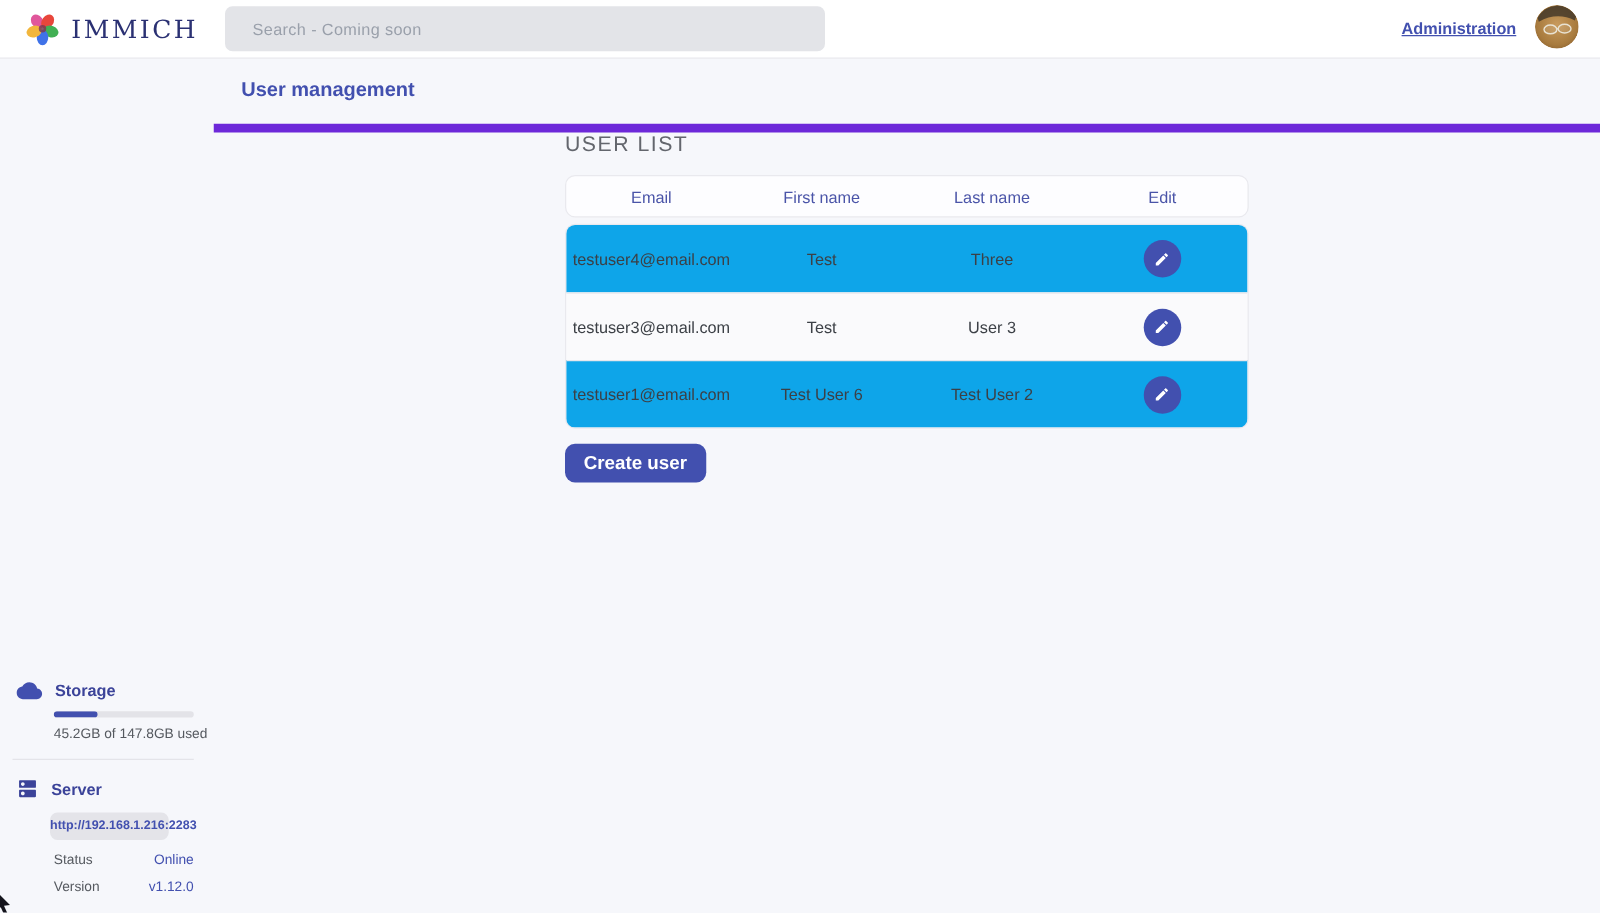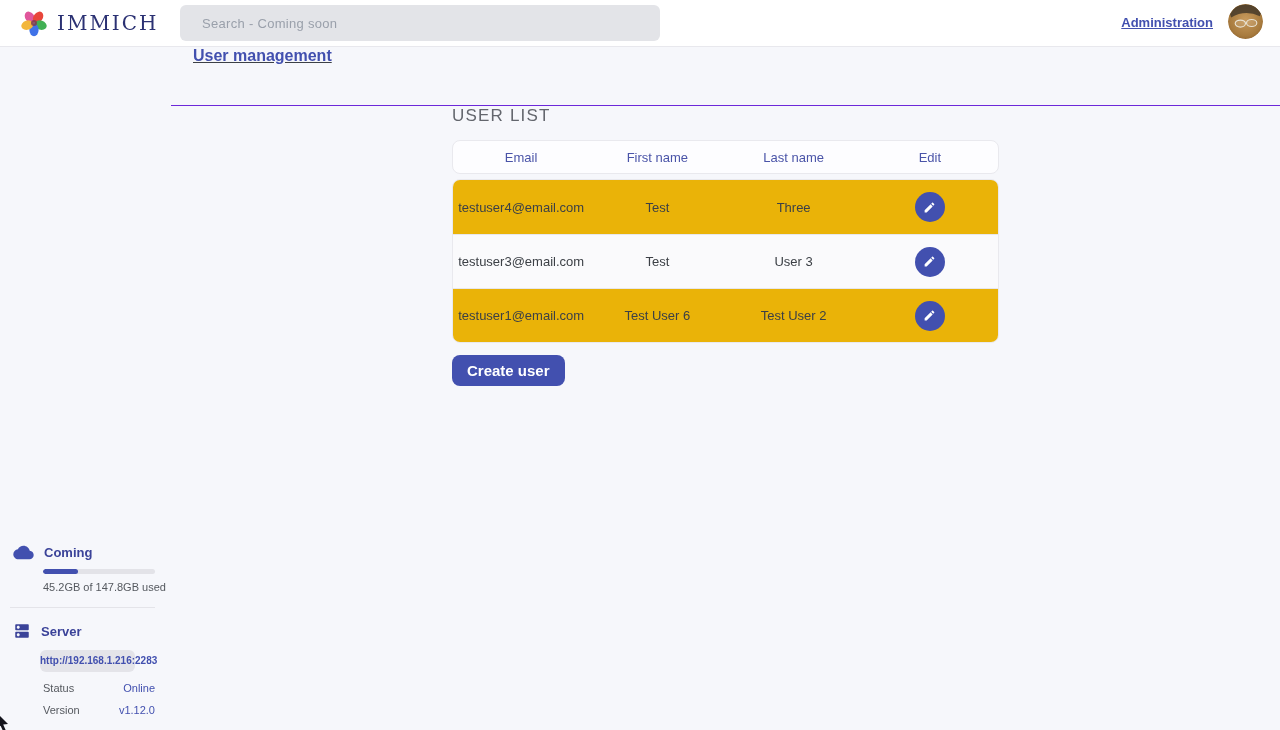--- a/index.html
+++ b/index.html
@@ -69,39 +69,39 @@
   .kv-row {
     margin:10px 0 0 43px; width:112px;
     display:flex; justify-content:space-between; align-items:flex-start;
   }
   .kv-label { font-size:11px; color:#55595f; }
   .kv-value { font-size:11px; font-weight:400; color:#4250af;padding-left:14px; }
 
   
   .main { position:absolute; top:47px; left:171px; right:0; bottom:0; }
   .main-header {
-    height:59px; border-bottom:1px solid #6d28d9;
-    display:flex; align-items:flex-start; padding-left:22px;text-decoration:underline;
+    height:59px; border-bottom:7px solid #6d28d9;
+    display:flex; align-items:center; padding-left:22px;
   }
   .page-title { font-size:16px; font-weight:700; color:#4250af; }
   .content { margin-left:281px; width:547px; }
   .section-label {
     margin-top:0; margin-bottom:14px;
     font-size:17px; letter-spacing:1.2px; color:#63666d; font-weight:500;
   }
   .thead {
     height:34px; background:#fdfdff; border:1px solid #e9e9ee; border-radius:8px;
     display:flex; align-items:center;
   }
   .th { flex:1; text-align:center; font-size:13px; font-weight:500; color:#4a54a8; }
   .tbody {
     margin-top:5px; border:1px solid #e9e9ee; border-radius:8px; overflow:hidden;
   }
   .trow { height:54px; display:flex; align-items:center; }
-  .trow.odd  { background:#eab308;justify-content:space-between; }
+  .trow.odd  { background:#0ea5e9;justify-content:space-between; }
   .trow.even { background:#fafafc; }
   .trow + .trow { border-top:1px solid #e7e7ec; }
   .td { flex:1; text-align:center; font-size:13px; color:#3c4046; }
   .edit-btn {
     width:30px; height:30px; border-radius:50%; border:none;
     background:#4250af; margin:0 auto; display:flex;
     align-items:center; justify-content:center; cursor:pointer;
   }
   .create-btn {
     margin-top:12px; background:#4250af; color:#fff; border:none;
@@ -156,21 +156,21 @@
 <nav class="sidebar">
 
   <div class="side-footer">
 
     <div class="foot-row">
       <span style="display:flex;">
         <svg width="21" height="17" viewBox="0 0 24 20" fill="#4250af">
           <path d="M19.35 8.04C18.67 4.59 15.64 2 12 2 9.11 2 6.6 3.64 5.35 6.04 2.34 6.36 0 8.91 0 12c0 3.31 2.69 6 6 6h13c2.76 0 5-2.24 5-5 0-2.64-2.05-4.78-4.65-4.96z"></path>
         </svg>
       </span>
-      <span class="foot-title">Coming</span>
+      <span class="foot-title">Storage</span>
     </div>
     <div class="progress-track">
       <div class="progress-fill" style="width: 31%;"></div>
     </div>
     <div class="usage-text">45.2GB of 147.8GB used</div>
 
     <hr class="side-divider">
 
     <div class="foot-row">
       <span style="display:flex;">

